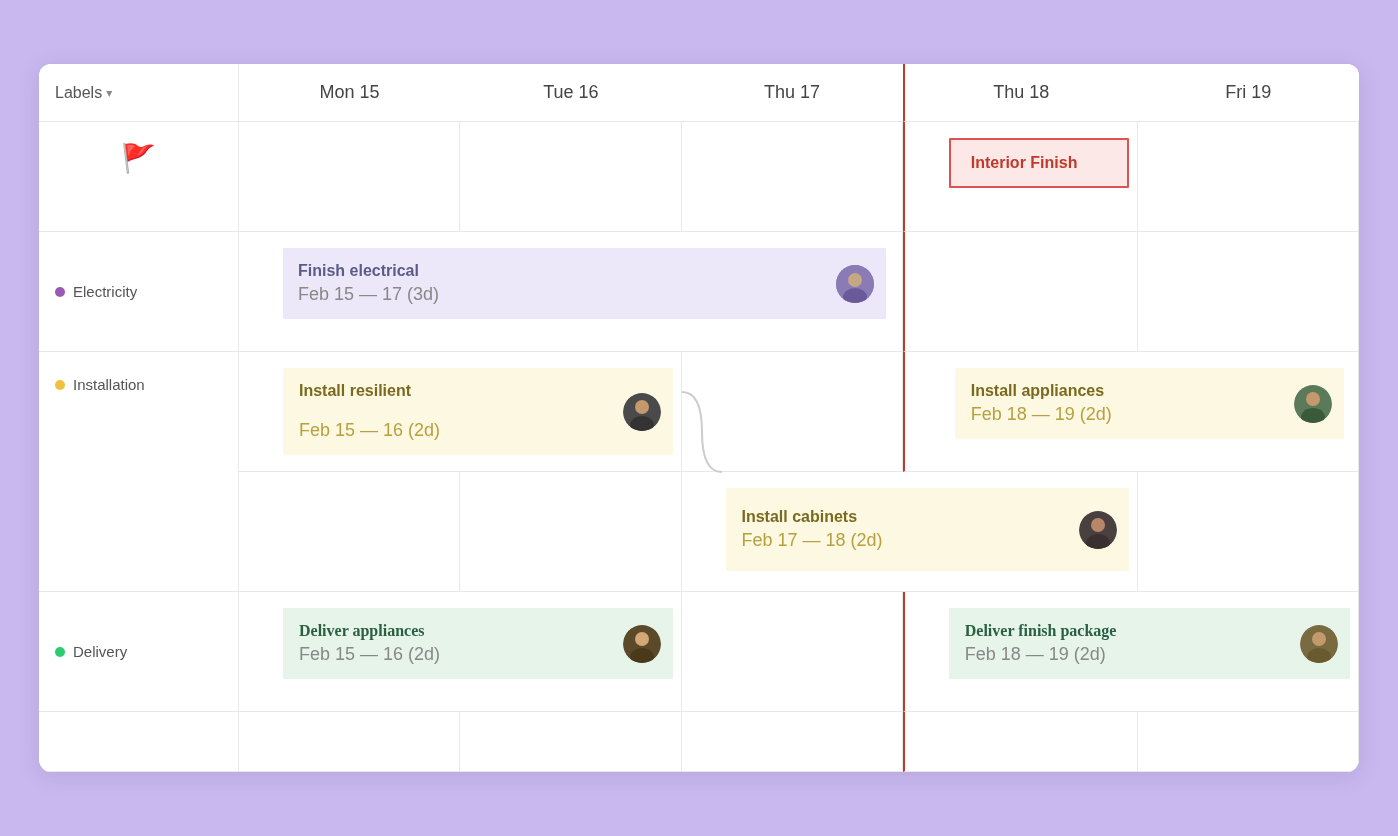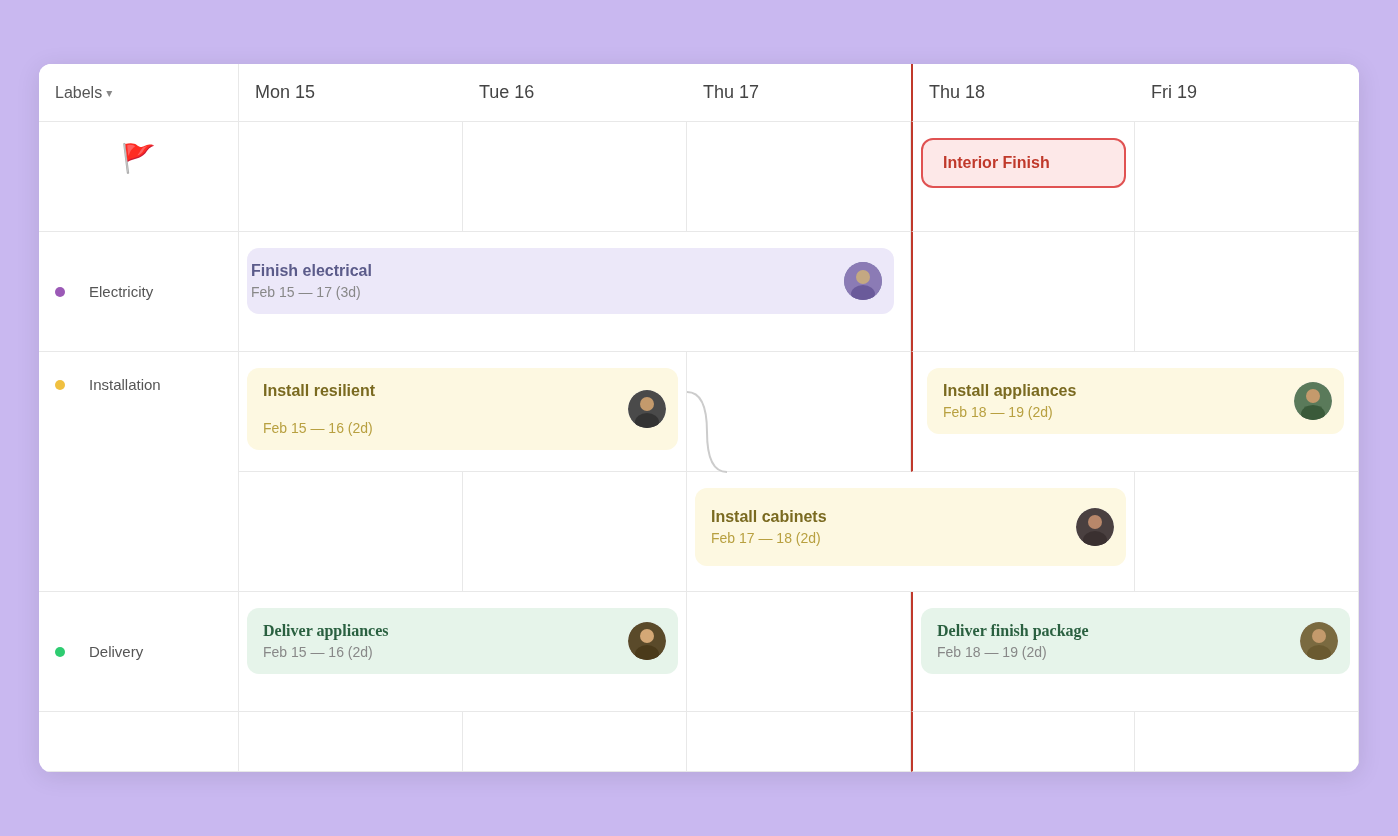--- a/index.html
+++ b/index.html
@@ -29,20 +29,21 @@
     }
 
     
     .header-cell {
       padding: 18px 16px;
       font-size: 18px;
       font-weight: 500;
       color: #444;
       border-bottom: 1px solid #e8e8e8;
       background: #fff;
+      text-align: center;
     }
     .header-cell.labels-header {
       text-align: left;
       display: flex;
       align-items: center;
       gap: 4px;
       font-size: 16px;
       color: #555;
       border-right: 1px solid #e8e8e8;
     }
@@ -51,21 +52,21 @@
       color: #888;
     }
 
     .label-cell {
       display: flex;
       align-items: center;
       padding: 16px;
       border-right: 1px solid #e8e8e8;
       border-bottom: 1px solid #e8e8e8;
       min-height: 110px;
-      gap: 24px;
+      gap: 8px;
     }
 
     .label-dot {
       width: 10px;
       height: 10px;
       border-radius: 50%;
       flex-shrink: 0;
     }
 
     .label-text {
@@ -92,26 +93,27 @@
     .day-cell {
       border-right: 1px solid #e8e8e8;
       border-bottom: 1px solid #e8e8e8;
       padding: 10px 8px;
       min-height: 110px;
       position: relative;
     }
 
     
     .task-card {
-      border-radius: 12px;
+      border-radius: 1px;
       padding: 12px 14px;
       position: relative;
       display: flex;
       flex-direction: column;
       gap: 4px;
+      margin-left: 36px;
     }
 
     .task-card.purple {
       background: #ece8f9;
     }
     .task-card.yellow {
       background: #fdf8e1;
     }
     .task-card.green {
       background: #e6f4ea;
@@ -125,21 +127,21 @@
       font-size: 16px;
       font-weight: 600;
       color: #333;
     }
     .task-card.purple .task-title { color: #5b5b8a; }
     .task-card.yellow .task-title { color: #7a6a20; }
     .task-card.green .task-title { color: #2a6040; font-family: Liberation Serif, serif; }
     .task-card.red-outline .task-title { color: #c0392b; }
 
     .task-date {
-      font-size: 14px;
+      font-size: 18px;
       color: #888;
     }
     .task-card.yellow .task-date { color: #b8a040; }
 
     .avatar {
       width: 38px;
       height: 38px;
       border-radius: 50%;
       background: #ccc;
       position: absolute;
@@ -217,21 +219,21 @@
     </div>
 
     <div class="day-cell row-flag"></div>
 
     <div class="label-cell row-electricity">
       <span class="label-dot" style="background:#9b59b6;"></span>
       <span class="label-text">Electricity</span>
     </div>
 
     <div class="day-cell row-electricity" style="grid-column: 2 / 5; position: relative; padding: 16px 8px;">
-      <div class="task-card purple" style="padding: 14px 4px; margin-right: 8px; position: relative; justify-content: center;">
+      <div class="task-card purple" style="padding: 14px 15px; margin-right: 8px; position: relative; justify-content: center;">
         <span class="task-title">Finish electrical</span>
         <span class="task-date">Feb 15 — 17 (3d)</span>
         <div class="avatar" style="background: #7a7aaa;">
           <svg width="38" height="38" viewBox="0 0 38 38">
             <circle cx="19" cy="19" r="19" fill="#8b7bb5"></circle>
             <circle cx="19" cy="15" r="7" fill="#c4a882"></circle>
             <ellipse cx="19" cy="32" rx="12" ry="9" fill="#6a5a9a"></ellipse>
           </svg>
         </div>
       </div>

